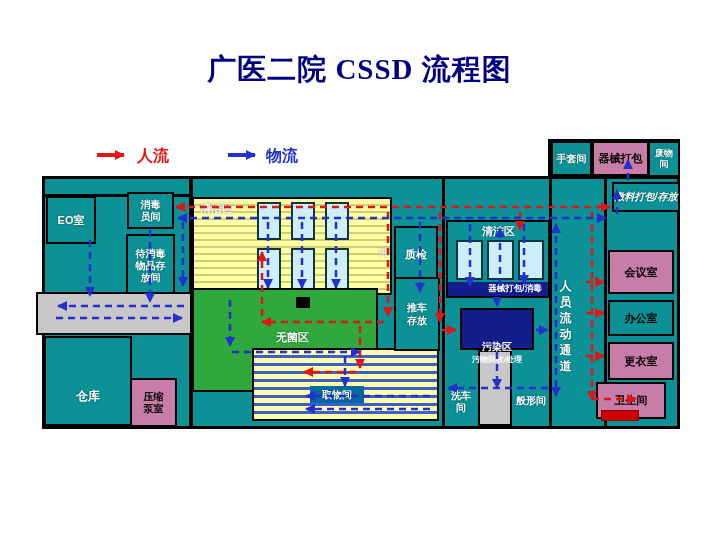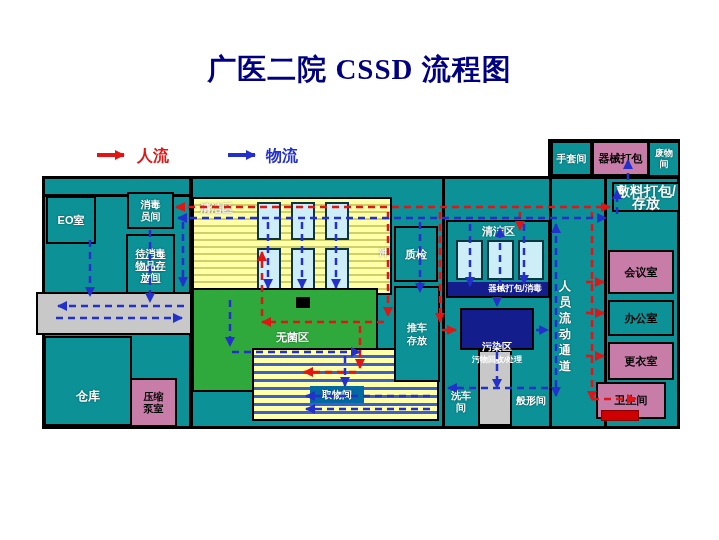--- a/index.html
+++ b/index.html
@@ -50,21 +50,21 @@
     <span class="lblW" style="font-size:10px;">手套间</span>
   </div>
   <div class="room pink" style="left:592px;top:141px;width:57px;height:35px;">
     <span class="lblB" style="font-size:11px;">器械打包</span>
   </div>
   <div class="room teal" style="left:648px;top:141px;width:32px;height:36px;">
     <span class="lblW" style="font-size:9px;width:20px;line-height:11px;">废物间</span>
   </div>
 
   <div class="room teal" style="left:612px;top:182px;width:68px;height:30px;">
-    <span class="lblW" style="font-size:14px;line-height:12px;">敷料打包/存放</span>
+    <span class="lblW" style="font-size:10px;line-height:12px;font-style:italic;">敷料打包/存放</span>
   </div>
   <div class="room pink" style="left:608px;top:250px;width:66px;height:44px;">
     <span class="lblB" style="font-size:11px;">会议室</span>
   </div>
   <div class="room teal" style="left:608px;top:300px;width:66px;height:36px;">
     <span class="lblB" style="font-size:11px;">办公室</span>
   </div>
   <div class="room pink" style="left:608px;top:342px;width:66px;height:38px;">
     <span class="lblB" style="font-size:11px;">更衣室</span>
   </div>
@@ -73,21 +73,21 @@
   </div>
   <div class="abs" style="left:601px;top:410px;width:38px;height:11px;background:#cf0000;border:1px solid #800;"></div>
 
   <div class="room teal" style="left:46px;top:196px;width:50px;height:48px;">
     <span class="lblW" style="font-size:11px;">EO室</span>
   </div>
   <div class="room teal" style="left:127px;top:192px;width:47px;height:37px;">
     <span class="lblW" style="font-size:10px;width:22px;line-height:12px;">消毒员间</span>
   </div>
   <div class="room teal" style="left:126px;top:234px;width:49px;height:63px;">
-    <span class="lblW" style="font-size:10px;width:32px;line-height:12px;text-decoration:underline;">待消毒物品存放间</span>
+    <span class="lblW" style="font-size:10px;width:32px;line-height:12px;">待消毒物品存放间</span>
   </div>
   <div class="abs gray" style="left:36px;top:292px;width:156px;height:43px;border:2px solid #000;"></div>
   <div class="room teal" style="left:44px;top:336px;width:88px;height:90px;border-width:2px;">
     <span class="lblW" style="font-size:12px;margin-top:30px;">仓库</span>
   </div>
   <div class="room pink" style="left:130px;top:378px;width:47px;height:49px;">
     <span class="lblB" style="font-size:10px;width:22px;line-height:12px;">压缩泵室</span>
   </div>
 
   <div class="abs stripesY" style="left:192px;top:197px;width:200px;height:98px;border:2px solid #000;"></div>
@@ -105,21 +105,21 @@
 
   <div class="abs stripesB" style="left:252px;top:348px;width:187px;height:73px;border:2px solid #000;"></div>
   <div class="abs" style="left:310px;top:386px;width:54px;height:17px;background:#0369a1;display:flex;align-items:center;justify-content:center;z-index:40;">
     <span class="lblW" style="font-size:10px;">取物间</span>
   </div>
 
   <span class="floatlbl lblW" style="left:379px;top:246px;font-size:10px;">冲</span>
   <div class="room teal" style="left:394px;top:226px;width:44px;height:56px;">
     <span class="lblW" style="font-size:11px;">质检</span>
   </div>
-  <div class="room teal" style="left:394px;top:286px;width:46px;height:96px;">
+  <div class="room teal" style="left:394px;top:277px;width:46px;height:74px;">
     <span class="lblW" style="font-size:10px;width:22px;line-height:13px;">推车存放</span>
   </div>
 
   <div class="abs teal" style="left:446px;top:220px;width:104px;height:78px;border:2px solid #000;"></div>
   <span class="floatlbl lblW" style="left:482px;top:224px;font-size:11px;">清洁区</span>
   <div class="machine" style="left:456px;top:240px;width:27px;height:40px;"></div>
   <div class="machine" style="left:487px;top:240px;width:27px;height:40px;"></div>
   <div class="machine" style="left:518px;top:240px;width:26px;height:40px;"></div>
   <div class="abs navy" style="left:448px;top:282px;width:100px;height:14px;display:flex;align-items:center;justify-content:center;z-index:40;padding-left:34px;">
     <span class="lblW" style="font-size:8.5px;text-shadow:none;">器械打包/消毒</span>
@@ -128,21 +128,21 @@
   <div class="abs navy" style="left:460px;top:308px;width:74px;height:42px;border:2px solid #000;z-index:40;
               display:flex;flex-direction:column;align-items:center;justify-content:center;">
     <span class="lblW" style="font-size:10px;text-shadow:none;margin-top:47px;">污染区</span>
     <span class="lblW" style="font-size:8px;text-shadow:none;">污物回收/处理</span>
   </div>
 
   <div class="abs gray" style="left:478px;top:350px;width:34px;height:76px;border:2px solid #000;"></div>
   <span class="floatlbl lblW" style="left:450px;top:390px;font-size:10px;width:22px;line-height:12px;text-align:center;">洗车间</span>
   <span class="floatlbl lblW" style="left:516px;top:394px;font-size:10px;">般形间</span>
 
-  <span class="floatlbl lblW" style="left:559px;top:278px;font-size:12px;width:13px;line-height:16px;text-align:left;">人员流动通道</span>
+  <span class="floatlbl lblW" style="left:559px;top:278px;font-size:12px;width:13px;line-height:16px;text-align:center;">人员流动通道</span>
 
   <svg id="arrows" width="719" height="540" viewBox="0 0 719 540">
     <defs>
       <marker id="ra" markerUnits="userSpaceOnUse" markerWidth="10" markerHeight="10" refX="9" refY="5" orient="auto-start-reverse">
         <path d="M0,0 L10,5 L0,10 z" fill="#e21414"></path>
       </marker>
       <marker id="ba" markerUnits="userSpaceOnUse" markerWidth="10" markerHeight="10" refX="9" refY="5" orient="auto-start-reverse">
         <path d="M0,0 L10,5 L0,10 z" fill="#2330cc"></path>
       </marker>
     </defs>

